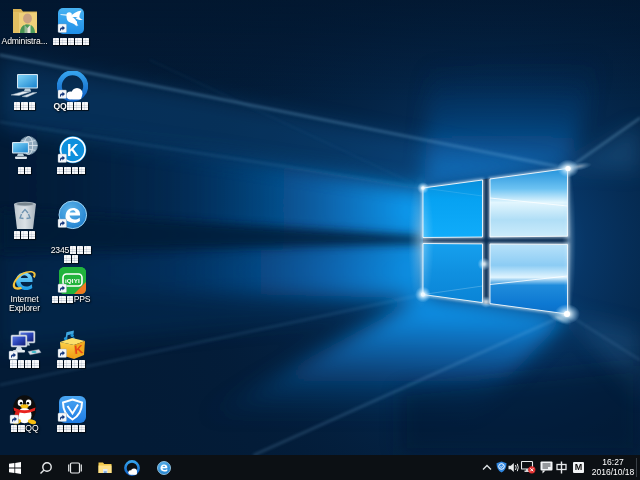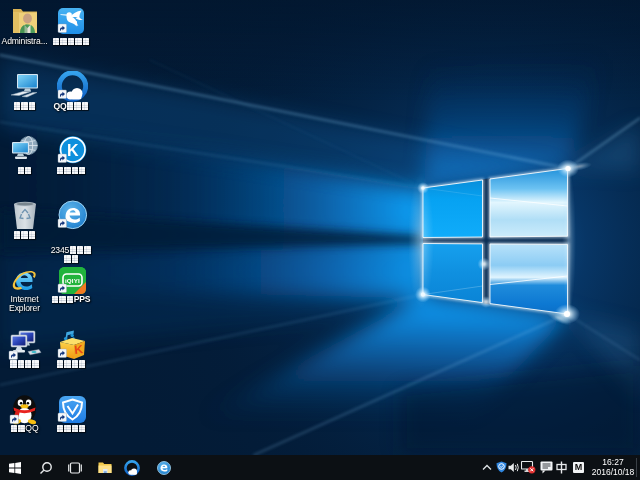--- a/index.html
+++ b/index.html
@@ -370,21 +370,21 @@
 
 <div class="lbl" style="left:-20.5px;top:37px;">Administra...</div>
 <div class="lbl" style="left:26px;top:37px;"><span class="cjk"></span><span class="cjk"></span><span class="cjk"></span><span class="cjk"></span><span class="cjk"></span></div>
 <div class="lbl" style="left:-20.5px;top:101.5px;"><span class="cjk"></span><span class="cjk"></span><span class="cjk"></span></div>
 <div class="lbl" style="left:26px;top:101.5px;"><span style="font-weight:bold">QQ</span><span class="cjk"></span><span class="cjk"></span><span class="cjk"></span></div>
 <div class="lbl" style="left:-20.5px;top:166px;"><span class="cjk"></span><span class="cjk"></span></div>
 <div class="lbl" style="left:26px;top:166px;"><span class="cjk"></span><span class="cjk"></span><span class="cjk"></span><span class="cjk"></span></div>
 <div class="lbl" style="left:-20.5px;top:230.5px;"><span class="cjk"></span><span class="cjk"></span><span class="cjk"></span></div>
 <div class="lbl" style="left:26px;top:230.5px;margin-top:15px;">2345<span class="cjk"></span><span class="cjk"></span><span class="cjk"></span><br><span class="cjk"></span><span class="cjk"></span></div>
 <div class="lbl" style="left:-20.5px;top:295px;">Internet<br>Explorer</div>
-<div class="lbl" style="left:26px;top:295px;font-weight:bold;"><span class="cjk"></span><span class="cjk"></span><span class="cjk"></span>PPS</div>
+<div class="lbl" style="left:26px;top:295px;"><span class="cjk"></span><span class="cjk"></span><span class="cjk"></span>PPS</div>
 <div class="lbl" style="left:-20.5px;top:359.5px;"><span class="cjk"></span><span class="cjk"></span><span class="cjk"></span><span class="cjk"></span></div>
 <div class="lbl" style="left:26px;top:359.5px;"><span class="cjk"></span><span class="cjk"></span><span class="cjk"></span><span class="cjk"></span></div>
 <div class="lbl" style="left:-20.5px;top:424px;"><span class="cjk"></span><span class="cjk"></span>QQ</div>
 <div class="lbl" style="left:26px;top:424px;"><span class="cjk"></span><span class="cjk"></span><span class="cjk"></span><span class="cjk"></span></div>
 
 <div id="taskbar">
 <svg class="abs" style="left:9px;top:6.5px" width="12" height="12" viewBox="0 0 12 12">
  <path d="M0 1.8 L5.4 1 L5.4 5.6 L0 5.6 Z" fill="#fff"></path>
  <path d="M6.2 0.9 L12 0 L12 5.6 L6.2 5.6 Z" fill="#fff"></path>
  <path d="M0 6.4 L5.4 6.4 L5.4 11 L0 10.2 Z" fill="#fff"></path>

